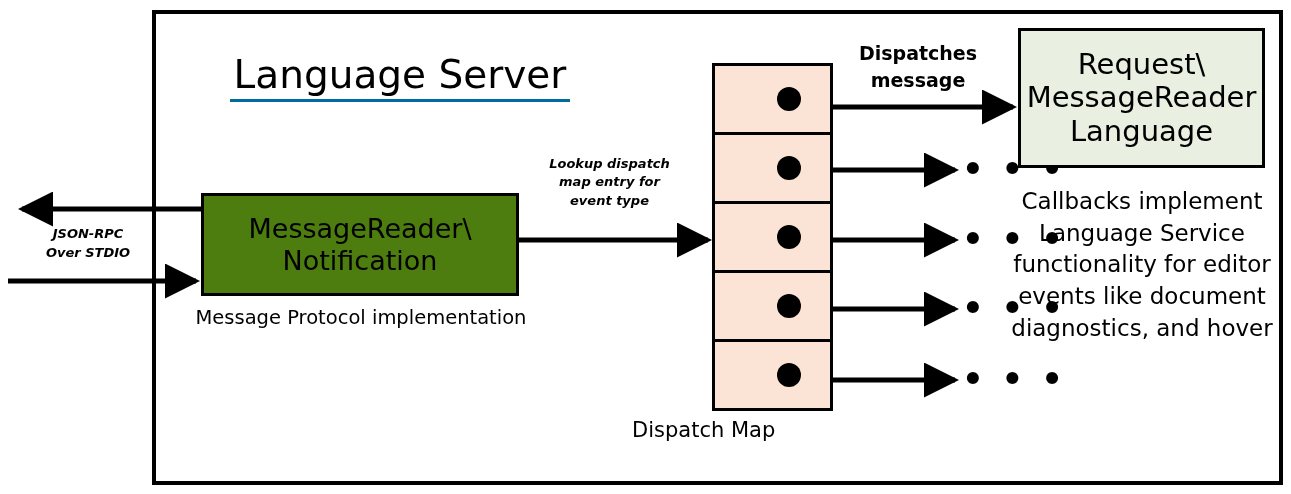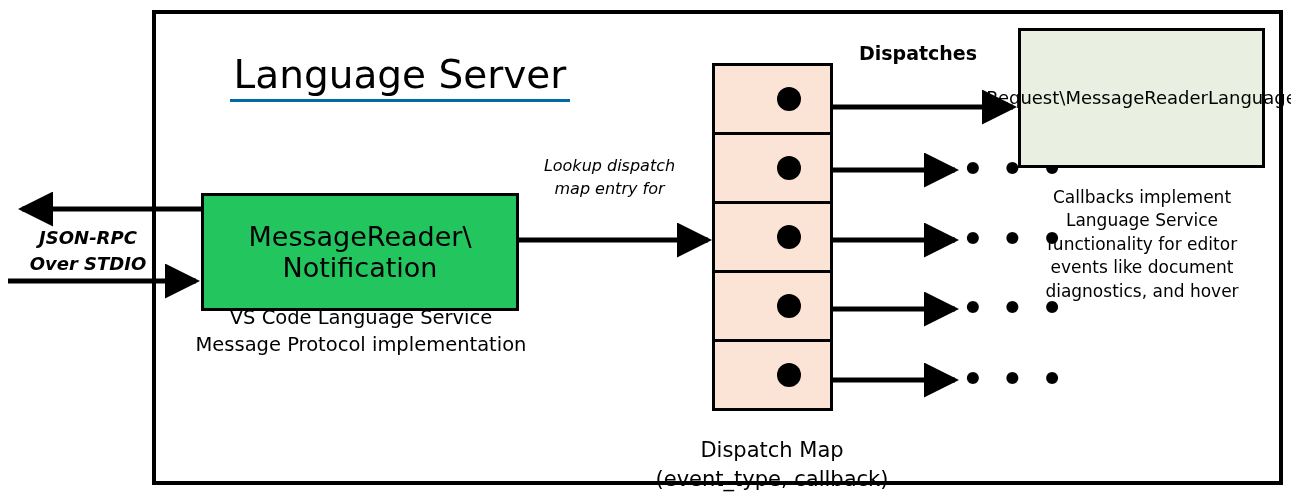--- a/index.html
+++ b/index.html
@@ -55,58 +55,58 @@
     border-bottom: 3px solid #0369a1;
     padding-bottom: 2px;
     white-space: nowrap;
   }
 
   
   #message-rw-box {
     left: 201px;
     top: 193px;
     width: 318px;
-    height: 118px;
+    height: 103px;
     border: 3px solid #000000;
-    background: #22c55e;
+    background: #4d7c0f;
     font-size: 27px;
     flex-direction: column;
   }
   #message-rw-caption {
     position: absolute;
     left: 186px;
     top: 305px;
     width: 350px;
     font-size: 19.5px;
     text-align: center;
     line-height: 1.38;
   }
 
   
   #jsonrpc-label {
     position: absolute;
     left: 18px;
     top: 225px;
     width: 140px;
-    font-size: 18px;
+    font-size: 13px;
     font-style: italic;
     font-weight: bold;
     text-align: center;
     line-height: 1.45;
   }
 
   
   #lookup-label {
     position: absolute;
     left: 512px;
     top: 155px;
     width: 195px;
-    font-size: 16px;
+    font-size: 13px;
     font-style: italic;
-    font-weight: normal;
+    font-weight: bold;
     text-align: center;
     line-height: 1.42;
   }
 
   
   #dispatches-label {
     position: absolute;
     left: 838px;
     top: 40px;
     width: 160px;
@@ -144,43 +144,44 @@
     top: 50%;
     margin-top: -12px;
     width: 24px;
     height: 24px;
     border-radius: 50%;
     background: #000000;
   }
   #dispatch-caption {
     position: absolute;
     left: 632px;
-    top: 436px;
+    top: 416px;
     width: 280px;
     font-size: 21px;
-    text-align: center;
+    text-align: left;
     line-height: 1.36;
   }
 
   
   #callback-box {
     left: 1018px;
     top: 28px;
     width: 247px;
     height: 140px;
     border: 3px solid #000000;
     background: #E9EFE1;
-    font-size: 18px;
+    font-size: 29px;
+    flex-direction: column;
   }
   #callback-caption {
     position: absolute;
     left: 1008px;
     top: 186px;
     width: 268px;
-    font-size: 17px;
+    font-size: 23px;
     text-align: center;
     line-height: 1.38;
   }
 
   
   .ellipsis {
     position: absolute;
     font-size: 34px;
     letter-spacing: 3px;
     font-weight: bold;
@@ -223,31 +224,32 @@
   <div id="jsonrpc-label">
     <div>JSON-RPC</div>
     <div>Over STDIO</div>
   </div>
 
   <div class="node" id="message-rw-box">
     <div>MessageReader\</div>
     <div>Notification</div>
   </div>
   <div id="message-rw-caption">
-    <div>VS Code Language Service</div>
     <div>Message Protocol implementation</div>
   </div>
 
   <div id="lookup-label">
     <div>Lookup dispatch</div>
     <div>map entry for</div>
+    <div>event type</div>
   </div>
 
   <div id="dispatches-label">
     <div>Dispatches</div>
+    <div>message</div>
   </div>
 
   <div id="dispatch-map">
     <div class="dispatch-row">
       <span class="dispatch-dot"></span>
     </div>
     <div class="dispatch-row">
       <span class="dispatch-dot"></span>
     </div>
     <div class="dispatch-row">
@@ -255,21 +257,20 @@
     </div>
     <div class="dispatch-row">
       <span class="dispatch-dot"></span>
     </div>
     <div class="dispatch-row">
       <span class="dispatch-dot"></span>
     </div>
   </div>
   <div id="dispatch-caption">
     <div>Dispatch Map</div>
-    <div>(event_type, callback)</div>
   </div>
 
   <div class="ellipsis" style="left:962px; top:152px;">• • •</div>
   <div class="ellipsis" style="left:962px; top:222px;">• • •</div>
   <div class="ellipsis" style="left:962px; top:291px;">• • •</div>
   <div class="ellipsis" style="left:962px; top:362px;">• • •</div>
 
   <div class="node" id="callback-box">
     <div>Request\</div>
     <div>MessageReader</div>

